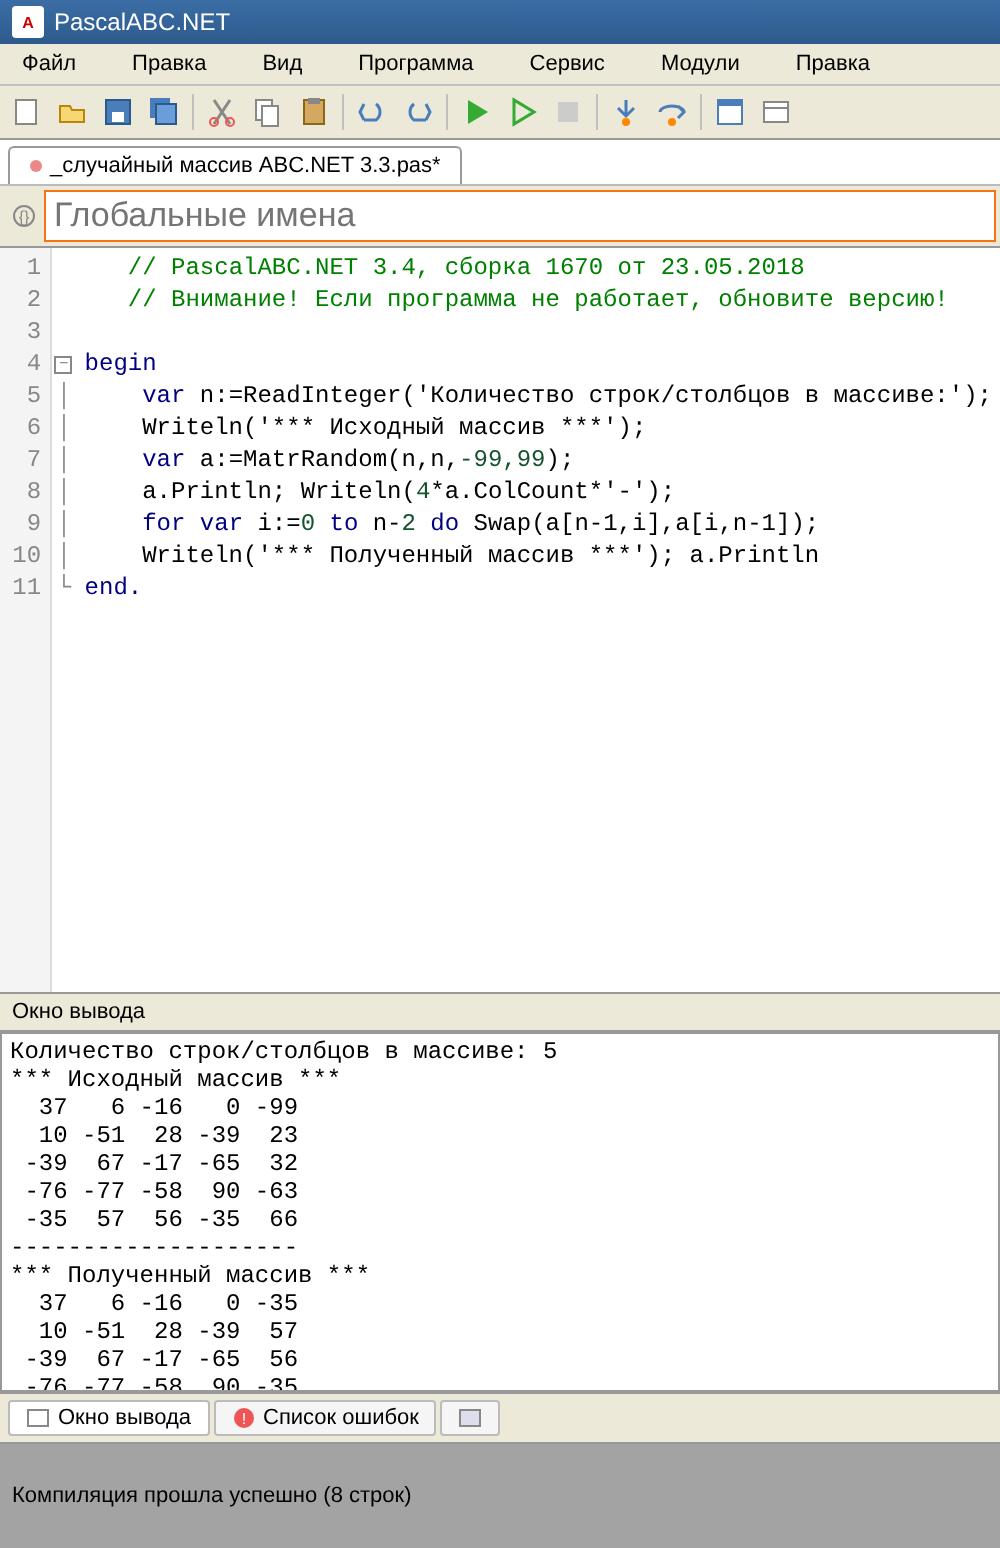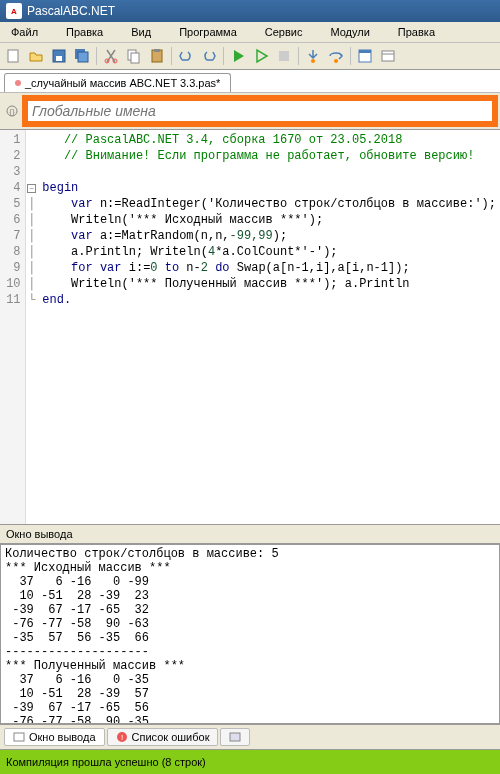--- a/index.html
+++ b/index.html
@@ -9,40 +9,40 @@
 .menubar { background:#ece9d8; padding:2px 4px; font-size:11px; display:flex; gap:14px; border-bottom:1px solid #c0c0c0; }
 .menubar span { padding:2px 7px; cursor:default; }
 .toolbar { background:#ece9d8; padding:2px; display:flex; align-items:center; gap:1px; border-bottom:1px solid #999; }
 .toolbar .btn { width:22px; height:22px; display:inline-flex; align-items:center; justify-content:center; border:1px solid transparent; border-radius:2px; cursor:default; }
 .toolbar .sep { width:1px; height:18px; background:#c0c0c0; margin:0 2px; }
 .tabbar { background:#fff; display:flex; border-bottom:1px solid #bbb; padding-top:3px; }
 .tab { padding:3px 10px; border:1px solid #999; border-bottom:none; background:#fff; border-radius:3px 3px 0 0; font-size:11px; margin-left:4px; display:flex; align-items:center; gap:4px; }
 .tab .dot { width:6px; height:6px; background:#e88; border-radius:50%; }
 .searchbar { background:#ece9d8; padding:2px; border-bottom:1px solid #999; display:flex; align-items:center; }
 .searchbar .icon { width:16px; height:16px; margin:0 2px; }
-.searchbar input { flex:1; border:6px solid #f97316; padding:2px 4px; font-size:14px;font-style:italic; }
+.searchbar input { flex:1; border:1px solid #f97316; padding:2px 4px; font-size:17px; }
 .editor { flex:1; background:#fff; display:flex; overflow:hidden; font-family:'Courier New',monospace; font-size:12px; min-height:0; }
 .gutter { background:#f4f4f4; border-right:1px solid #ddd; display:flex; flex-direction:column; padding:2px 0; color:#888; text-align:right; width:28px; }
 .gutter div { height:16px; line-height:16px; padding-right:4px; }
 .fold { width:14px; background:#fff; display:flex; flex-direction:column; padding:2px 0; }
 .fold div { height:16px; display:flex; align-items:center; justify-content:center; color:#888; }
 .fold .box { border:1px solid #888; width:9px; height:9px; font-size:8px; line-height:7px; text-align:center; }
 .code { padding:2px 4px; white-space:pre; }
 .code .ln { height:16px; line-height:16px; }
 .c-comm { color:#008000; }
 .c-kw { color:#000080; font-weight:normal; }
 .c-str { color:#000000; }
 .c-num { color:#14532d; }
 .panel-title { background:#ece9d8; border-top:1px solid #999; border-bottom:1px solid #999; padding:3px 6px; font-size:11px; }
 .output { background:#fff; border:1px solid #999; height:180px; overflow:auto; font-family:'Courier New',monospace; font-size:12px; padding:2px 4px; white-space:pre; line-height:14px; }
 .bottom-tabs { background:#ece9d8; display:flex; gap:2px; padding:3px 4px; border-top:1px solid #999; }
 .bottom-tab { padding:2px 8px; border:1px solid #bbb; background:#f5f5f5; border-radius:2px; display:flex; align-items:center; gap:4px; font-size:11px; }
 .bottom-tab.active { background:#fff; }
 .bt-icon { width:12px; height:12px; }
-.statusbar { background:#84cc16; padding:6px 6px; border-top:1px solid #999; font-size:11px; }
+.statusbar { background:#a3a3a3; padding:20px 6px; border-top:1px solid #999; font-size:11px; }
 svg { display:block; }
 </style>
 </head>
 <body>
 
 <div class="titlebar">
   <span class="logo">A</span>
   <span>PascalABC.NET</span>
 </div>
 

